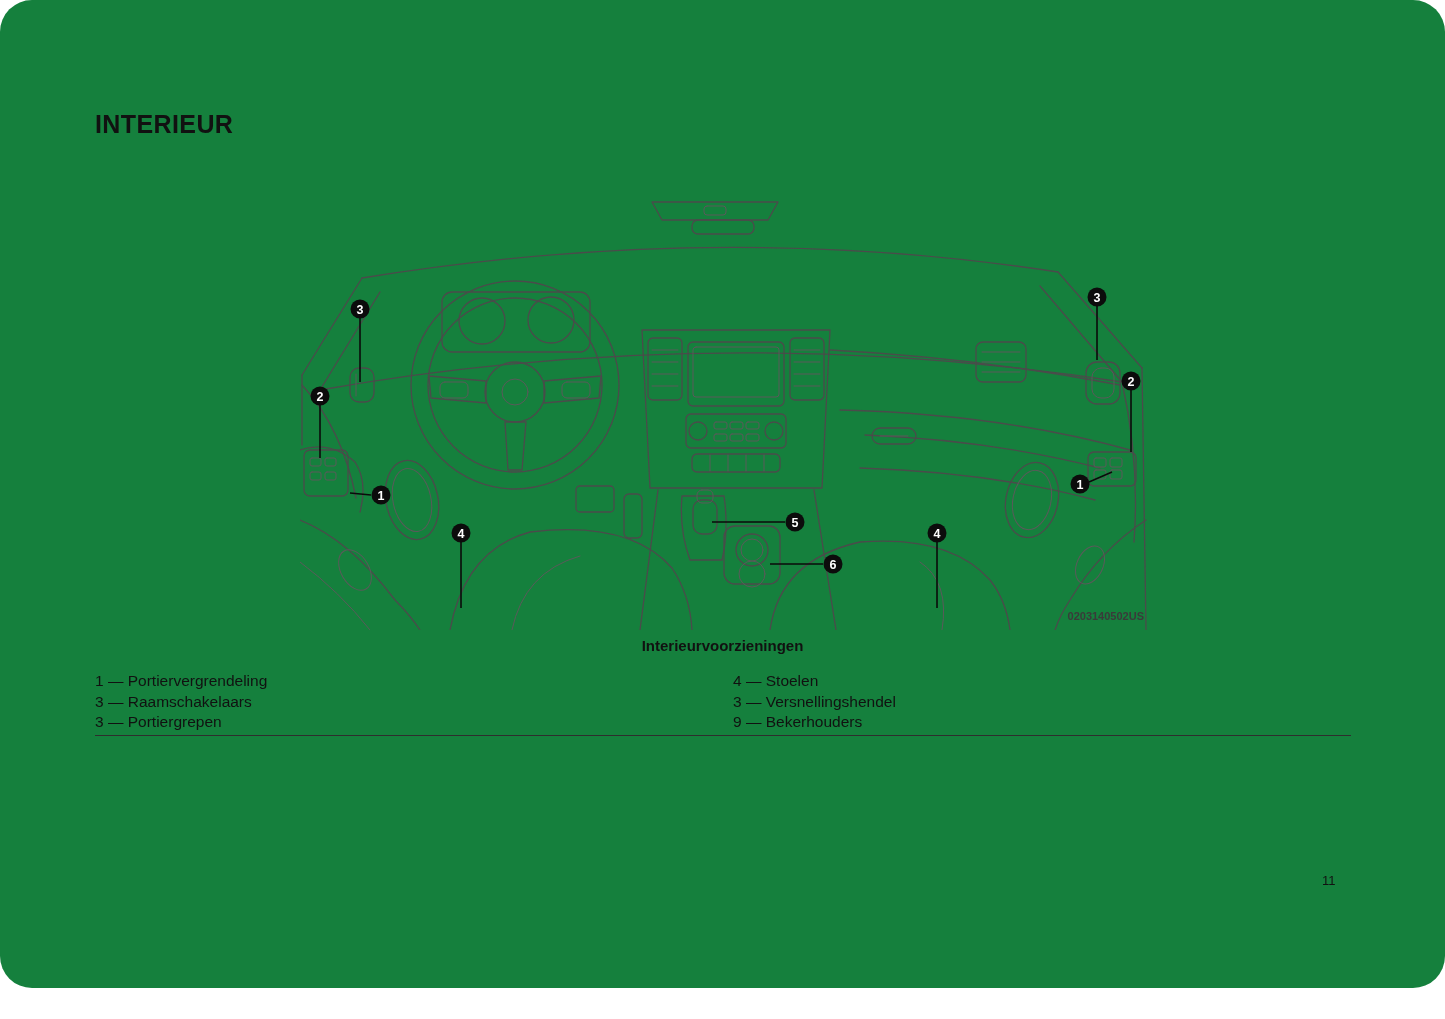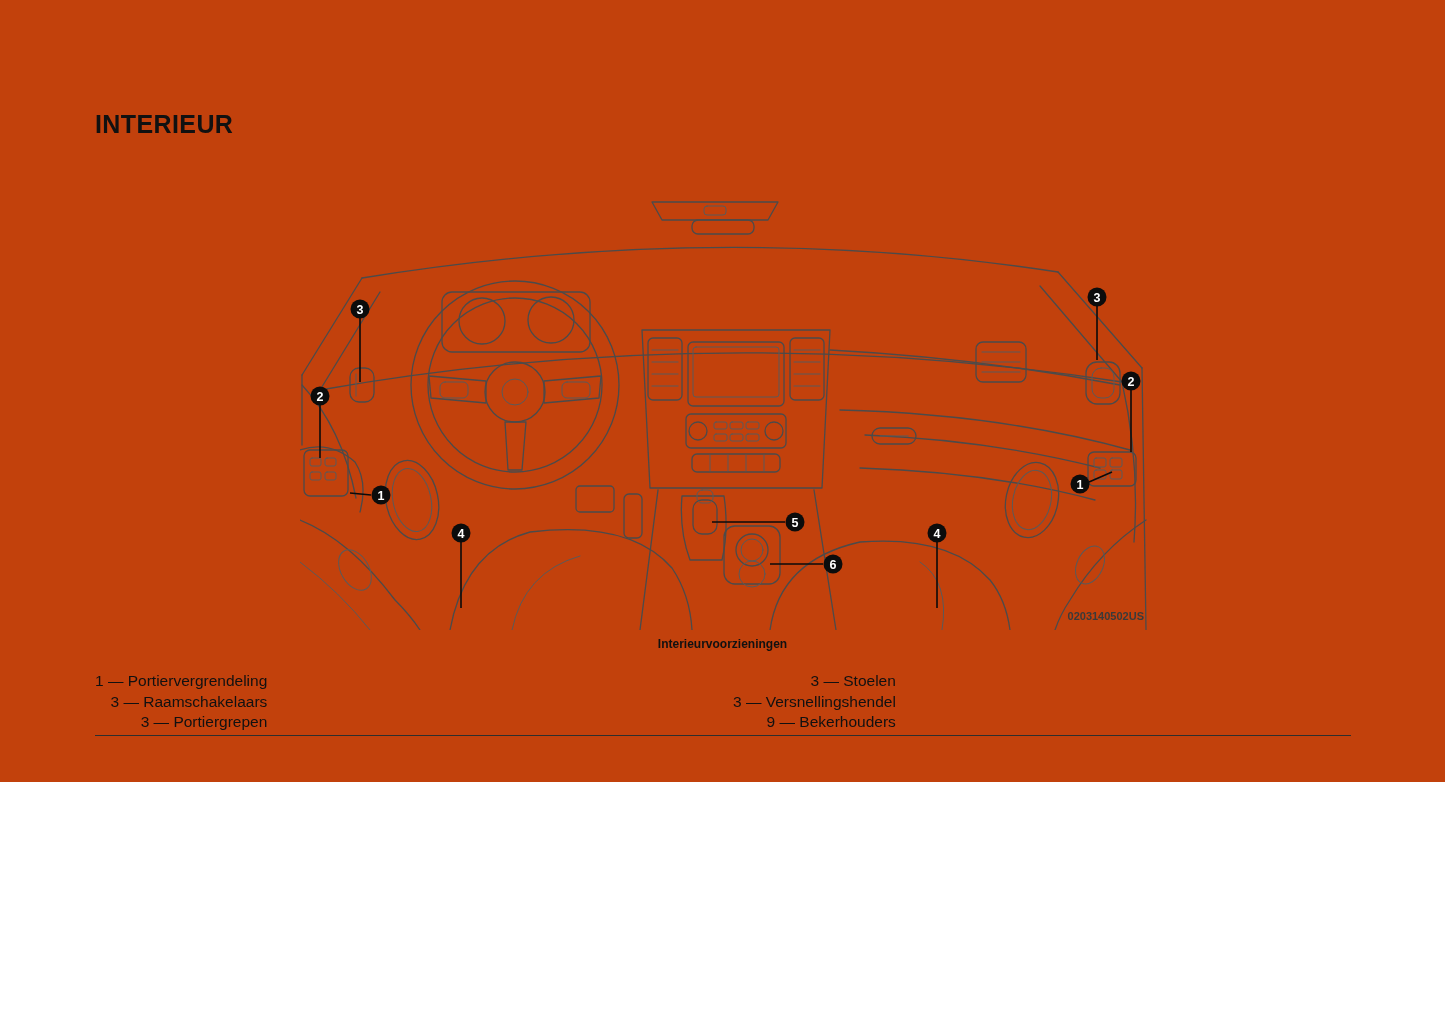--- a/index.html
+++ b/index.html
@@ -1,35 +1,34 @@
 <!DOCTYPE html>
 <html><head>
 <meta charset="utf-8">
 <style>
   html,body { margin:0; padding:0; background:#ffffff; }
   body { font-family:"Liberation Sans", sans-serif; color:#1a1a1a; }
   .page {
-    position:relative; width:1445px; height:782px; background:#c2410c; overflow:hidden;
+    position:relative; width:1445px; height:988px; background:#15803d; overflow:hidden;border-radius:32px;
   }
   .title {
     position:absolute; left:95px; top:110px;
     font-size:25px; font-weight:bold; letter-spacing:0.4px; color:#111;
   }
   .figure {
     position:absolute; left:300px; top:200px; width:848px; height:430px;
   }
   .figure svg { display:block; width:848px; height:430px; }
   .caption {
     position:absolute; left:0; top:637px; width:1445px; text-align:center;
-    font-size:12px; font-weight:bold; color:#111;
+    font-size:15px; font-weight:bold; color:#111;
   }
   .legend-col {
     position:absolute; top:671px; font-size:15.5px; line-height:20.5px; color:#111;
     white-space:nowrap;
-    text-align:right;
   }
   .legend-left  { left:95px; }
   .legend-right { left:733px; }
   .rule {
     position:absolute; left:95px; top:735px; width:1256px; height:0;
     border-top:1.5px solid #2e2e2e;
   }
   .pagenum {
     position:absolute; left:1322px; top:873px; font-size:13px; color:#111;
   }
@@ -241,21 +240,21 @@
 
   <div class="caption">Interieurvoorzieningen</div>
 
   <div class="legend-col legend-left">
     <div>1 — Portiervergrendeling</div>
     <div>3 — Raamschakelaars</div>
     <div>3 — Portiergrepen</div>
   </div>
 
   <div class="legend-col legend-right">
-    <div>3 — Stoelen</div>
+    <div>4 — Stoelen</div>
     <div>3 — Versnellingshendel</div>
     <div>9 — Bekerhouders</div>
   </div>
 
   <div class="rule"></div>
 
   <div class="pagenum">11</div>
 
 </div>
 

